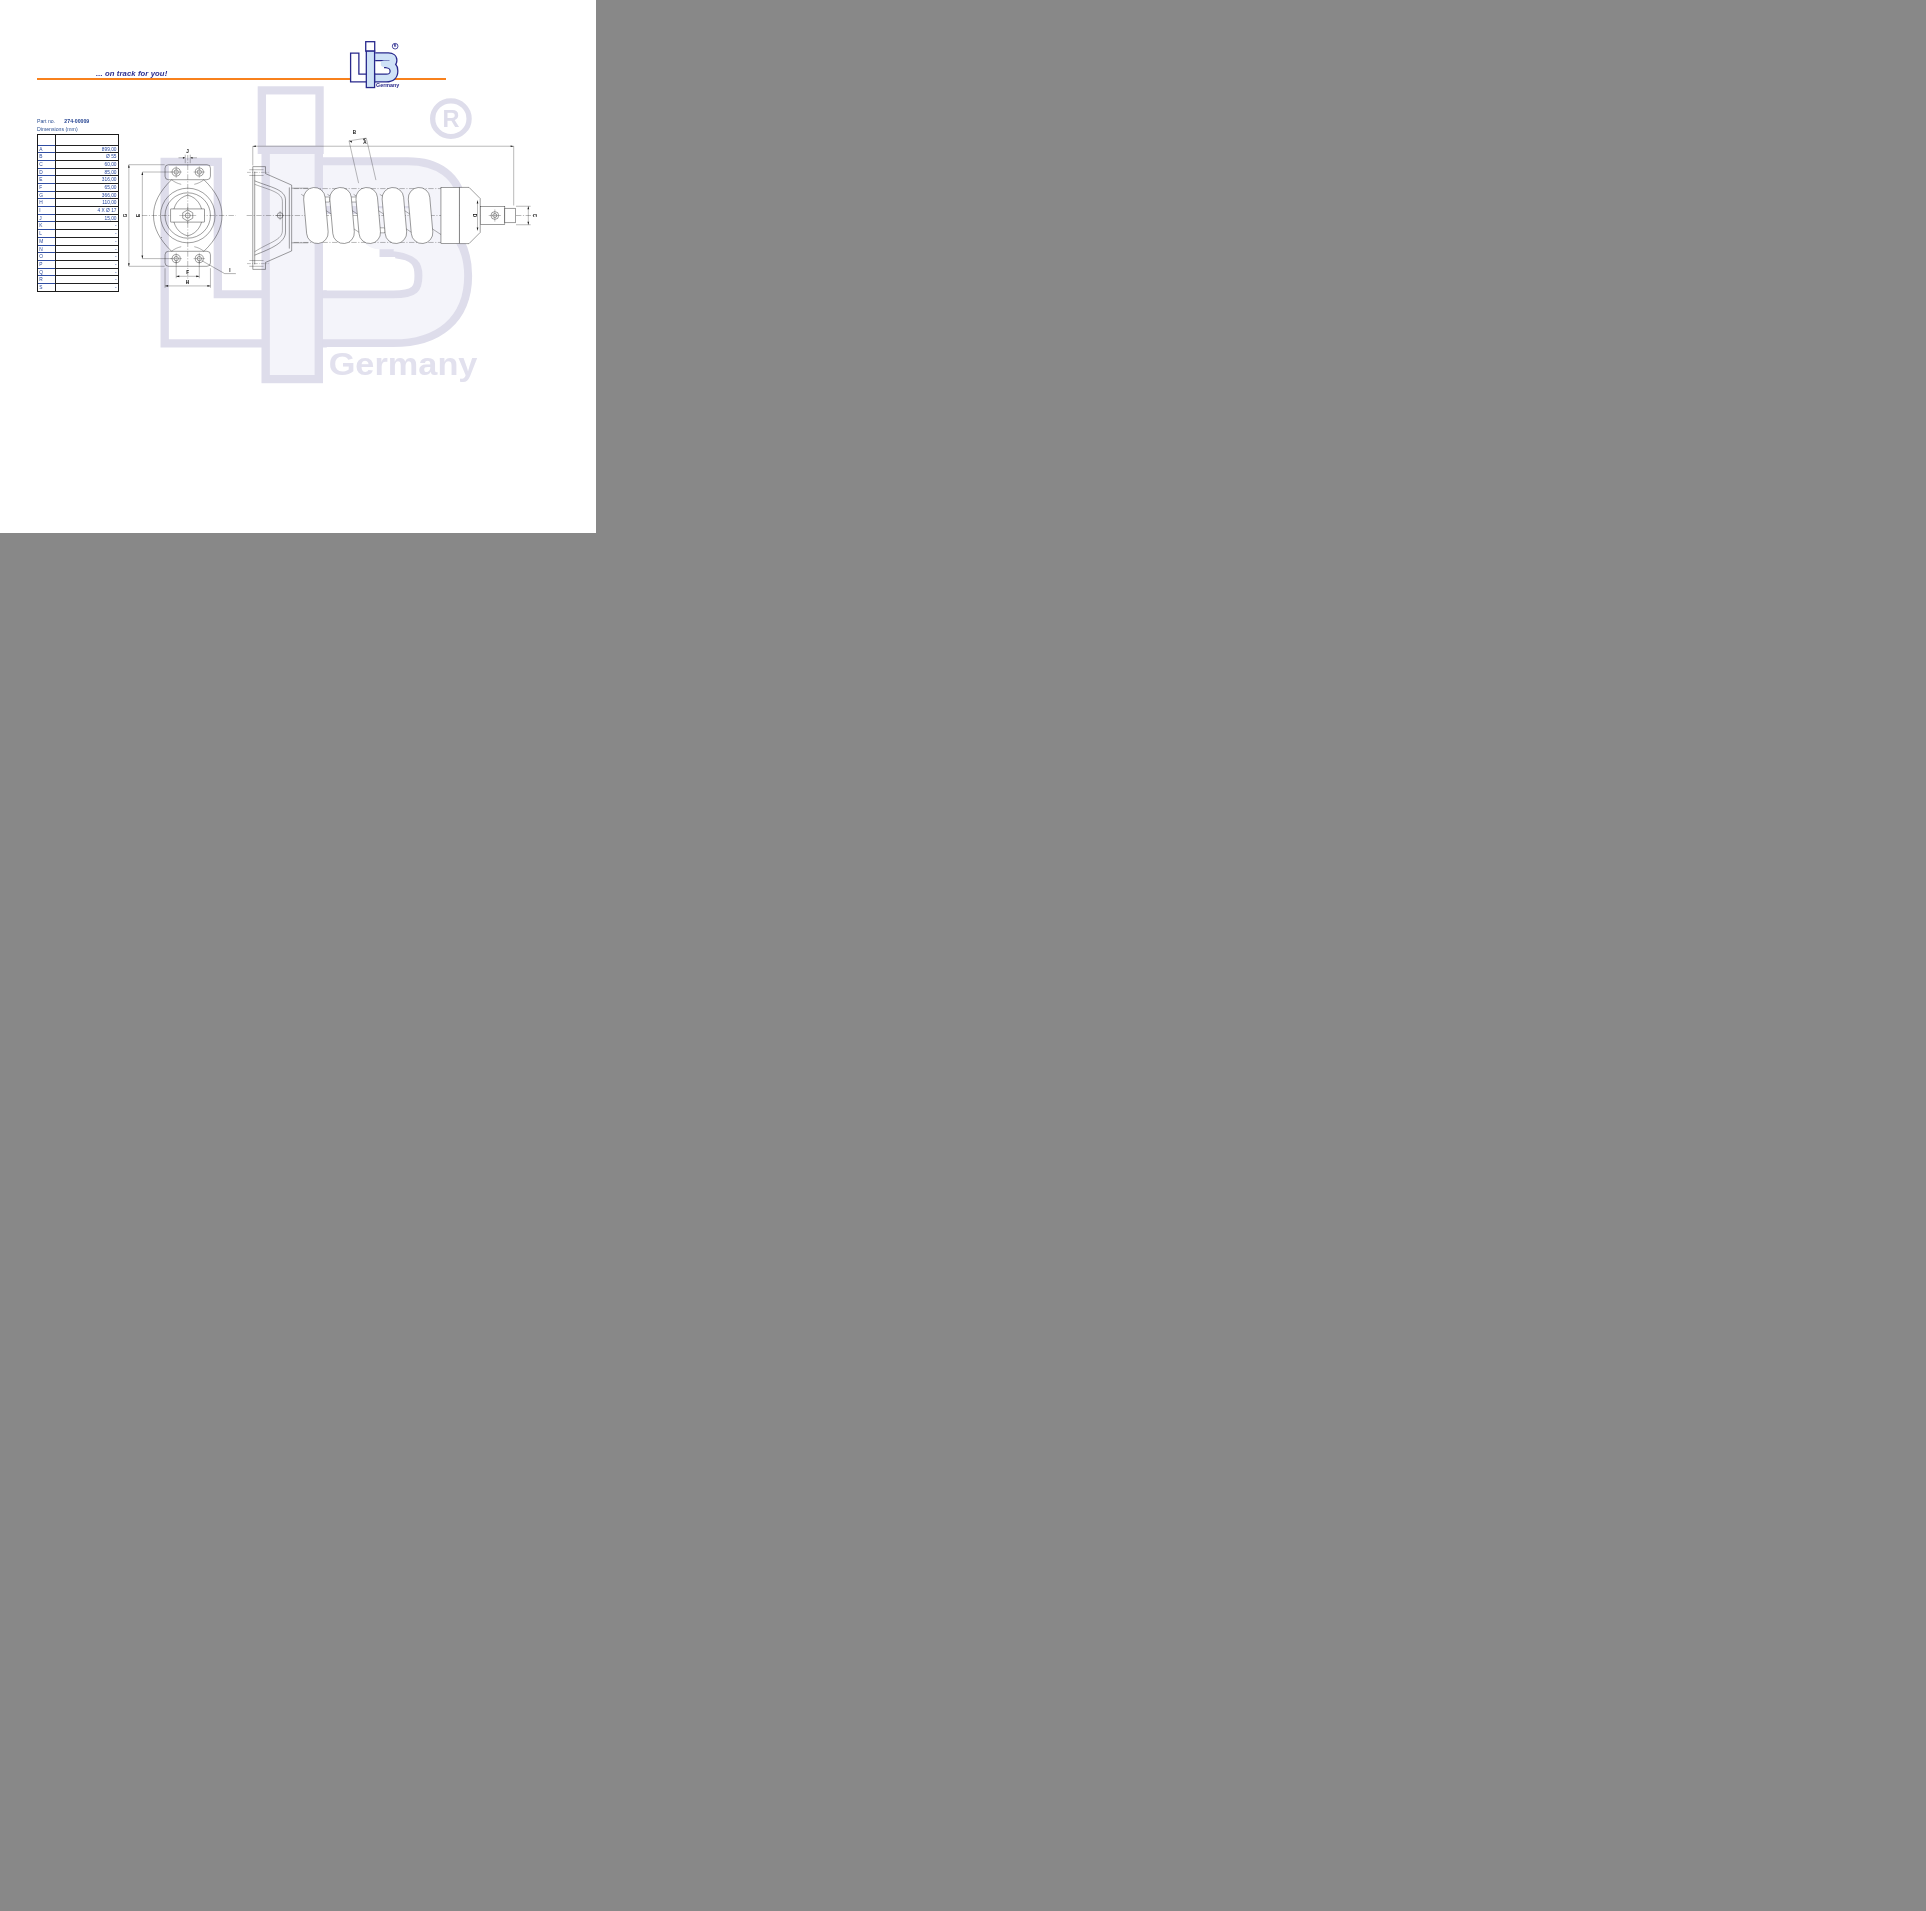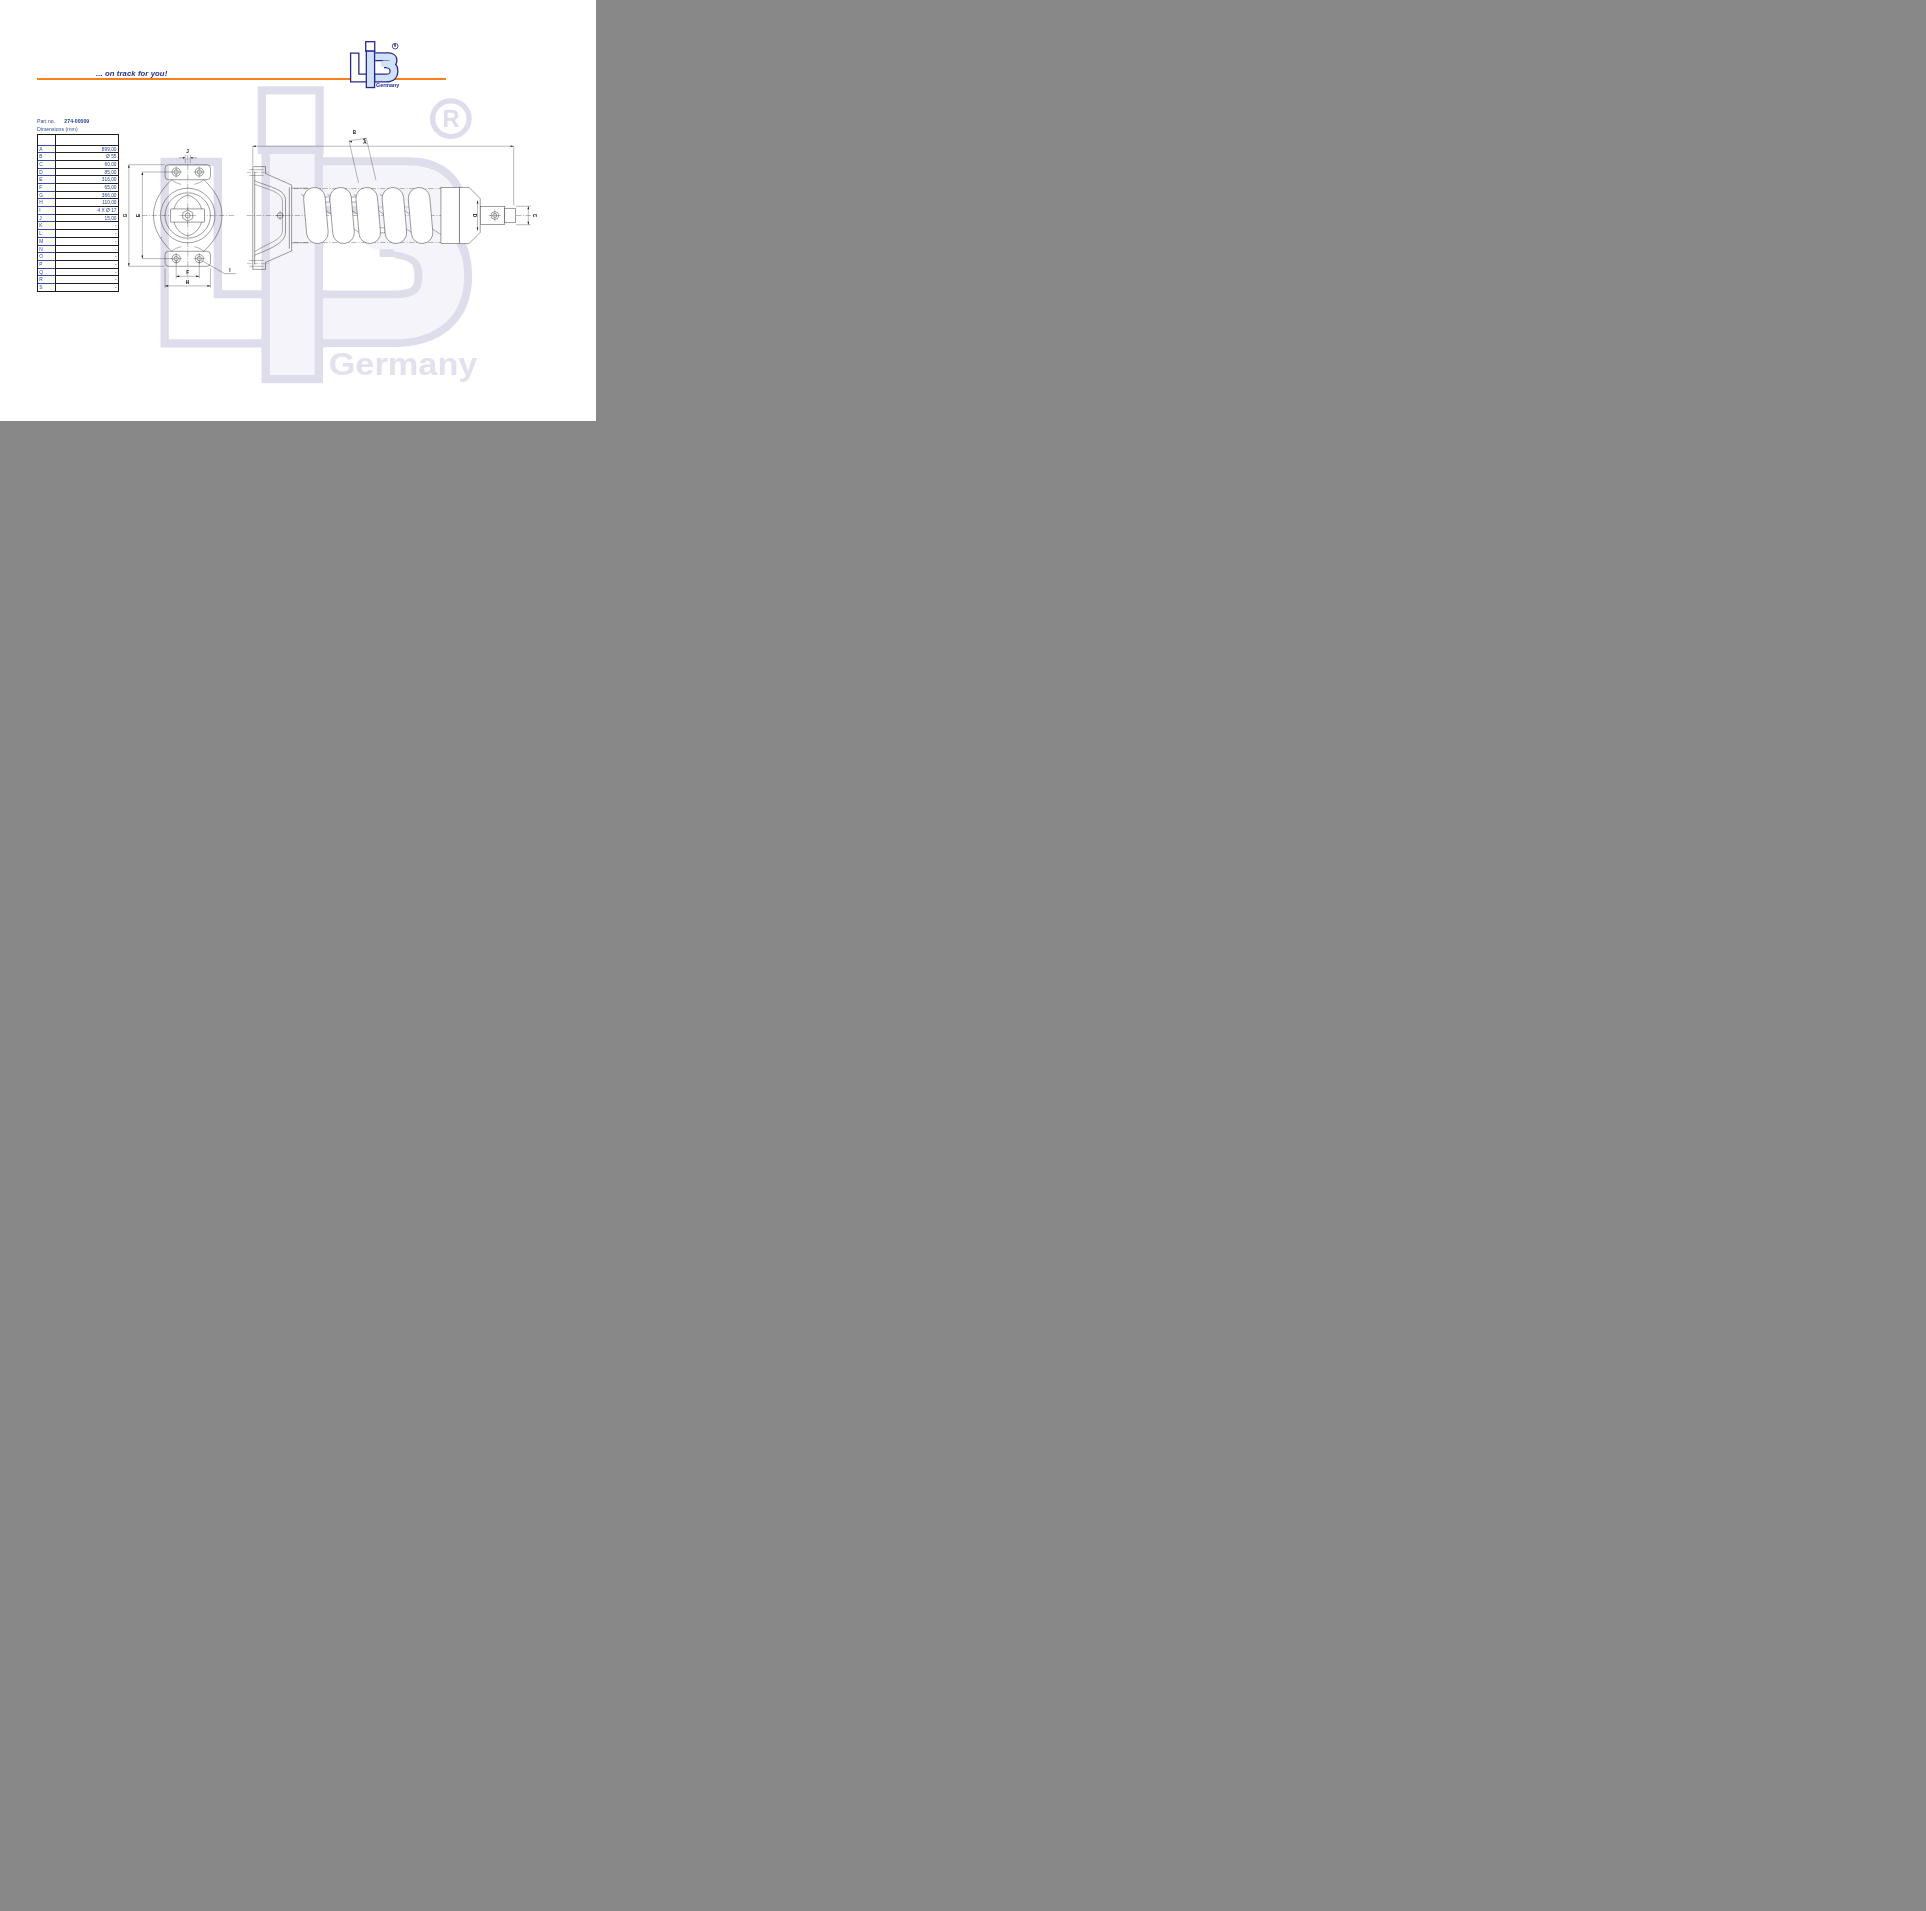--- a/index.html
+++ b/index.html
@@ -1,18 +1,18 @@
 <!DOCTYPE html>
 <html style="font-size:6.2px"><head>
 <meta charset="utf-8">
 <style>
   html,body{margin:0;padding:0;background:#888;}
   .page{
     position:relative;
-    width:596px;height:421px;
+    width:596px;height:533px;
     background:#ffffff;
     overflow:hidden;
     font-family:"Liberation Sans", sans-serif;
   }
   
   .orange-line{
     position:absolute;left:37px;top:78px;width:409px;height:2.1px;
     background:#F8811C;
   }
   .tagline{

